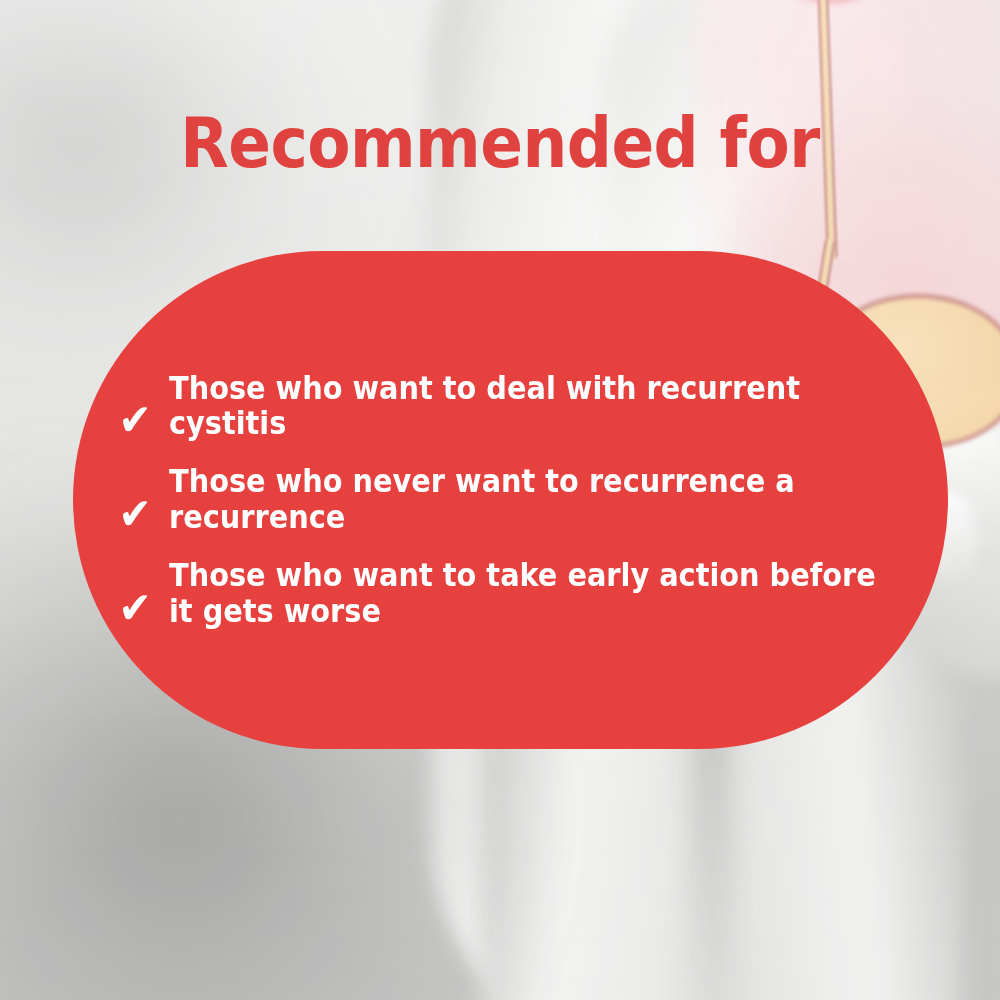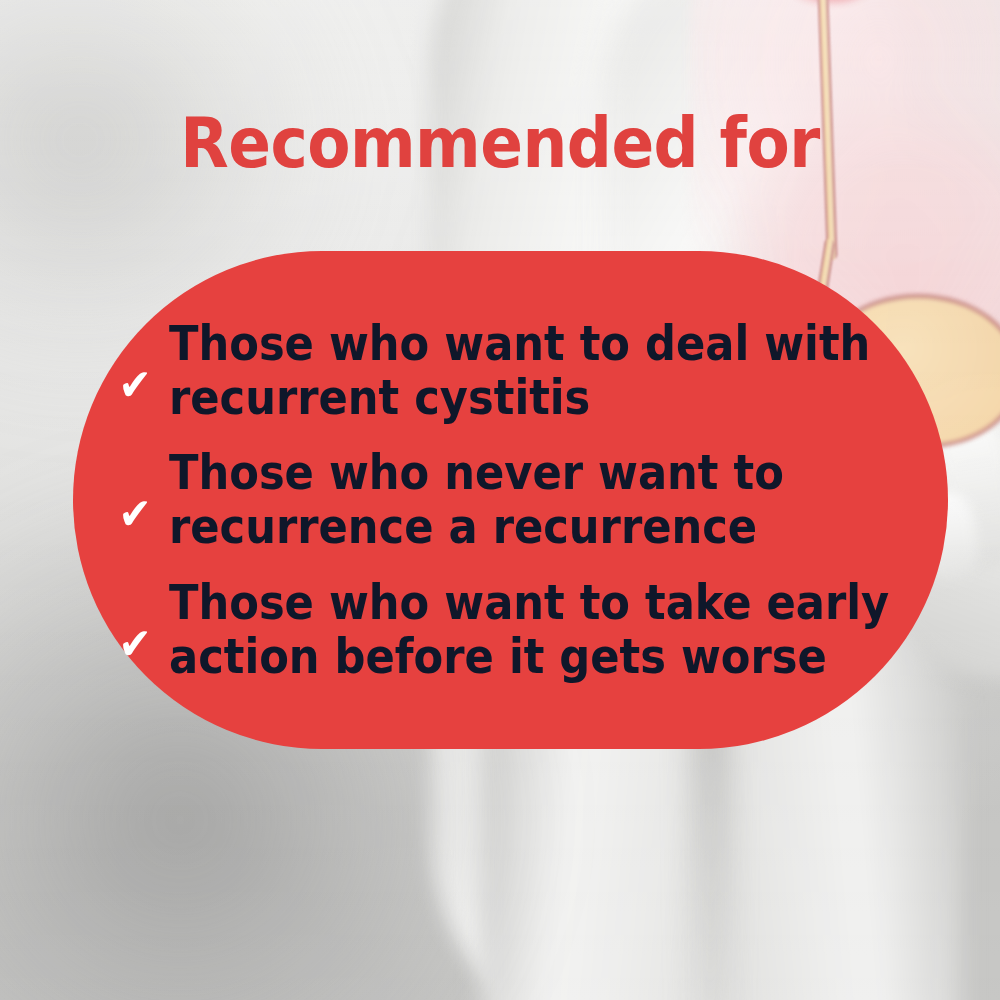--- a/index.html
+++ b/index.html
@@ -252,22 +252,22 @@
     text-align: center;
     color: #ffffff;
     font-size: 44px;
     line-height: 1;
     font-weight: 700;
     transform: translateY(14px);
   }
 
   .bullet-text {
     flex: 1 1 auto;
-    color: #0f172a;
-    font-size: 48px;
+    color: #ffffff;
+    font-size: 32px;
     line-height: 1.12;
     font-weight: 700;
     letter-spacing: 0px;
   }
 </style>
 </head>
 <body>
 
 <div id="poster">
 

